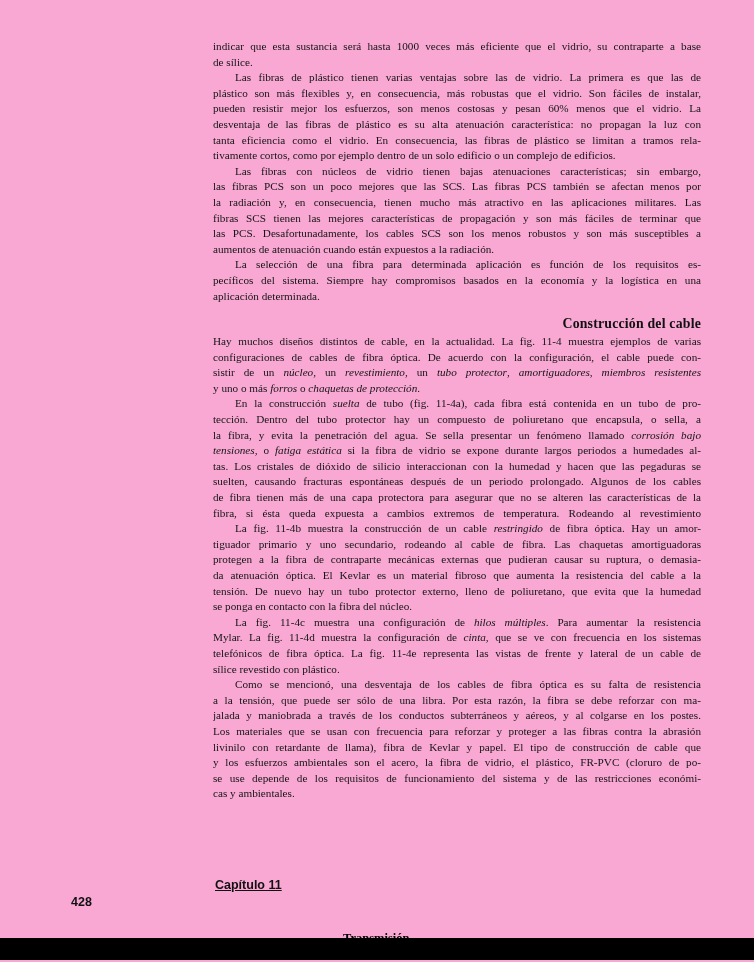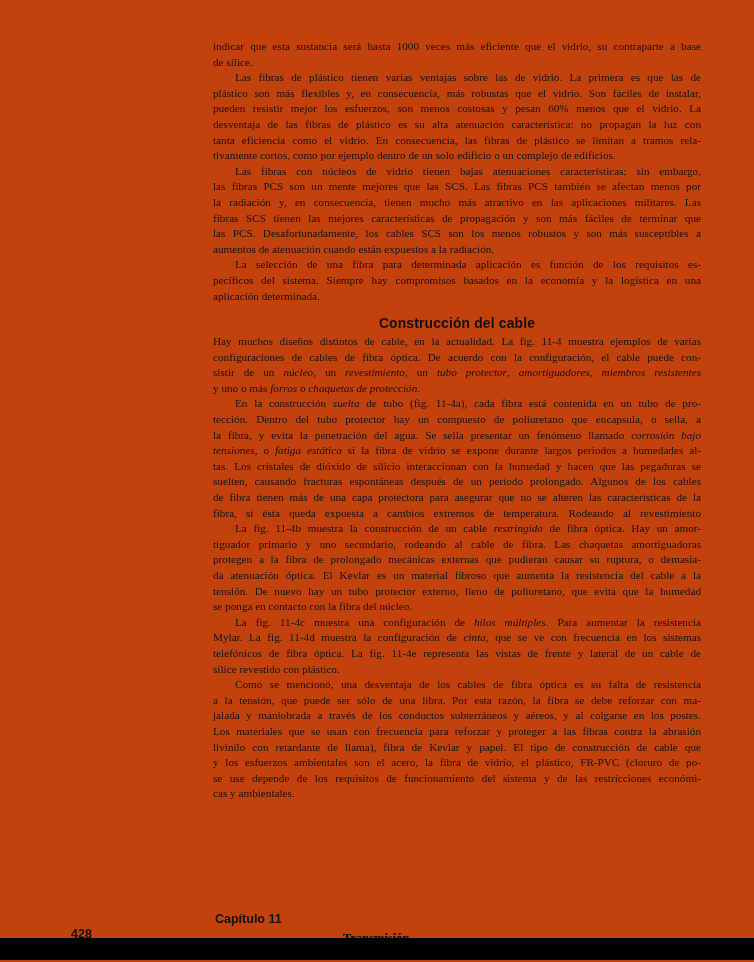--- a/index.html
+++ b/index.html
@@ -1,19 +1,19 @@
 <!DOCTYPE html>
 <html><head>
 <meta charset="utf-8">
 <style>
   html,body{margin:0;padding:0;background:#ffffff;}
   #page{
     position:relative;
     width:754px;height:962px;
-    background:#c2410c;
+    background:#f9a8d4;
     overflow:hidden;
     font-family:"Liberation Serif", serif;
     color:#141414;
   }
   
   #body-text{
     position:absolute;
     left:213px;top:39px;width:488px;
     font-size:11.2px;
     line-height:15.6px;
@@ -26,39 +26,39 @@
     text-justify:inter-word;
     max-height:15.6px;
     overflow:hidden;
     white-space:normal;
   }
   .line.last{text-align-last:left;}
   .line.indent{text-indent:22px;}
   .line i{font-style:italic;}
   
   #section-heading{
-    font-family:Liberation Sans, sans-serif;
+    font-family:Liberation Serif, serif;
     font-weight:bold;
     font-size:13.8px;
     line-height:16px;
     margin:12px 0 2px 0;
     letter-spacing:.2px;
     color:#111;
-    text-align:center;
+    text-align:right;
   }
   
   .footer-label{
     position:absolute;
     font-family:"Liberation Sans", sans-serif;
     font-weight:bold;
     font-size:12.5px;
     color:#111;
   }
-  #footer-page-number{left:71px;top:895px;margin-top:32px;}
-  #footer-chapter-label{left:215px;top:912px;}
+  #footer-page-number{left:71px;top:895px;}
+  #footer-chapter-label{left:215px;top:878px;text-decoration:underline;}
   
   #cutoff-fragment{
     position:absolute;
     left:343px;top:931px;
     width:110px;height:7px;
     overflow:hidden;
     font-family:"Liberation Serif", serif;
     font-weight:bold;
     font-size:12.5px;
     line-height:14px;
@@ -85,21 +85,21 @@
         <div class="para">
           <div class="line indent"><span>Las fibras de plástico tienen varias ventajas sobre las de vidrio. La primera es que las de</span></div>
           <div class="line"><span>plástico son más flexibles y, en consecuencia, más robustas que el vidrio. Son fáciles de instalar,</span></div>
           <div class="line"><span>pueden resistir mejor los esfuerzos, son menos costosas y pesan 60% menos que el vidrio. La</span></div>
           <div class="line"><span>desventaja de las fibras de plástico es su alta atenuación característica: no propagan la luz con</span></div>
           <div class="line"><span>tanta eficiencia como el vidrio. En consecuencia, las fibras de plástico se limitan a tramos rela-</span></div>
           <div class="line last"><span>tivamente cortos, como por ejemplo dentro de un solo edificio o un complejo de edificios.</span></div>
         </div>
         <div class="para">
           <div class="line indent"><span>Las fibras con núcleos de vidrio tienen bajas atenuaciones características; sin embargo,</span></div>
-          <div class="line"><span>las fibras PCS son un mente mejores que las SCS. Las fibras PCS también se afectan menos por</span></div>
+          <div class="line"><span>las fibras PCS son un poco mejores que las SCS. Las fibras PCS también se afectan menos por</span></div>
           <div class="line"><span>la radiación y, en consecuencia, tienen mucho más atractivo en las aplicaciones militares. Las</span></div>
           <div class="line"><span>fibras SCS tienen las mejores características de propagación y son más fáciles de terminar que</span></div>
           <div class="line"><span>las PCS. Desafortunadamente, los cables SCS son los menos robustos y son más susceptibles a</span></div>
           <div class="line last"><span>aumentos de atenuación cuando están expuestos a la radiación.</span></div>
         </div>
         <div class="para">
           <div class="line indent"><span>La selección de una fibra para determinada aplicación es función de los requisitos es-</span></div>
           <div class="line"><span>pecíficos del sistema. Siempre hay compromisos basados en la economía y la logística en una</span></div>
           <div class="line last"><span>aplicación determinada.</span></div>
         </div>
@@ -118,21 +118,21 @@
           <div class="line"><span>la fibra, y evita la penetración del agua. Se sella presentar un fenómeno llamado </span><i>corrosión bajo</i></div>
           <div class="line"><i>tensiones</i><span>, o </span><i>fatiga estática</i><span> si la fibra de vidrio se expone durante largos periodos a humedades al-</span></div>
           <div class="line"><span>tas. Los cristales de dióxido de silicio interaccionan con la humedad y hacen que las pegaduras se</span></div>
           <div class="line"><span>suelten, causando fracturas espontáneas después de un periodo prolongado. Algunos de los cables</span></div>
           <div class="line"><span>de fibra tienen más de una capa protectora para asegurar que no se alteren las características de la</span></div>
           <div class="line"><span>fibra, si ésta queda expuesta a cambios extremos de temperatura. Rodeando al revestimiento</span></div>
         </div>
         <div class="para">
           <div class="line indent"><span>La fig. 11-4b muestra la construcción de un cable </span><i>restringido</i><span> de fibra óptica. Hay un amor-</span></div>
           <div class="line"><span>tiguador primario y uno secundario, rodeando al cable de fibra. Las chaquetas amortiguadoras</span></div>
-          <div class="line"><span>protegen a la fibra de prolongado mecánicas externas que pudieran causar su ruptura, o demasia-</span></div>
+          <div class="line"><span>protegen a la fibra de contraparte mecánicas externas que pudieran causar su ruptura, o demasia-</span></div>
           <div class="line"><span>da atenuación óptica. El Kevlar es un material fibroso que aumenta la resistencia del cable a la</span></div>
           <div class="line"><span>tensión. De nuevo hay un tubo protector externo, lleno de poliuretano, que evita que la humedad</span></div>
           <div class="line last"><span>se ponga en contacto con la fibra del núcleo.</span></div>
         </div>
         <div class="para">
           <div class="line indent"><span>La fig. 11-4c muestra una configuración de </span><i>hilos múltiples</i><span>. Para aumentar la resistencia</span></div>
           <div class="line"><span>Mylar. La fig. 11-4d muestra la configuración de </span><i>cinta</i><span>, que se ve con frecuencia en los sistemas</span></div>
           <div class="line"><span>telefónicos de fibra óptica. La fig. 11-4e representa las vistas de frente y lateral de un cable de</span></div>
           <div class="line last"><span>sílice revestido con plástico.</span></div>
         </div>

